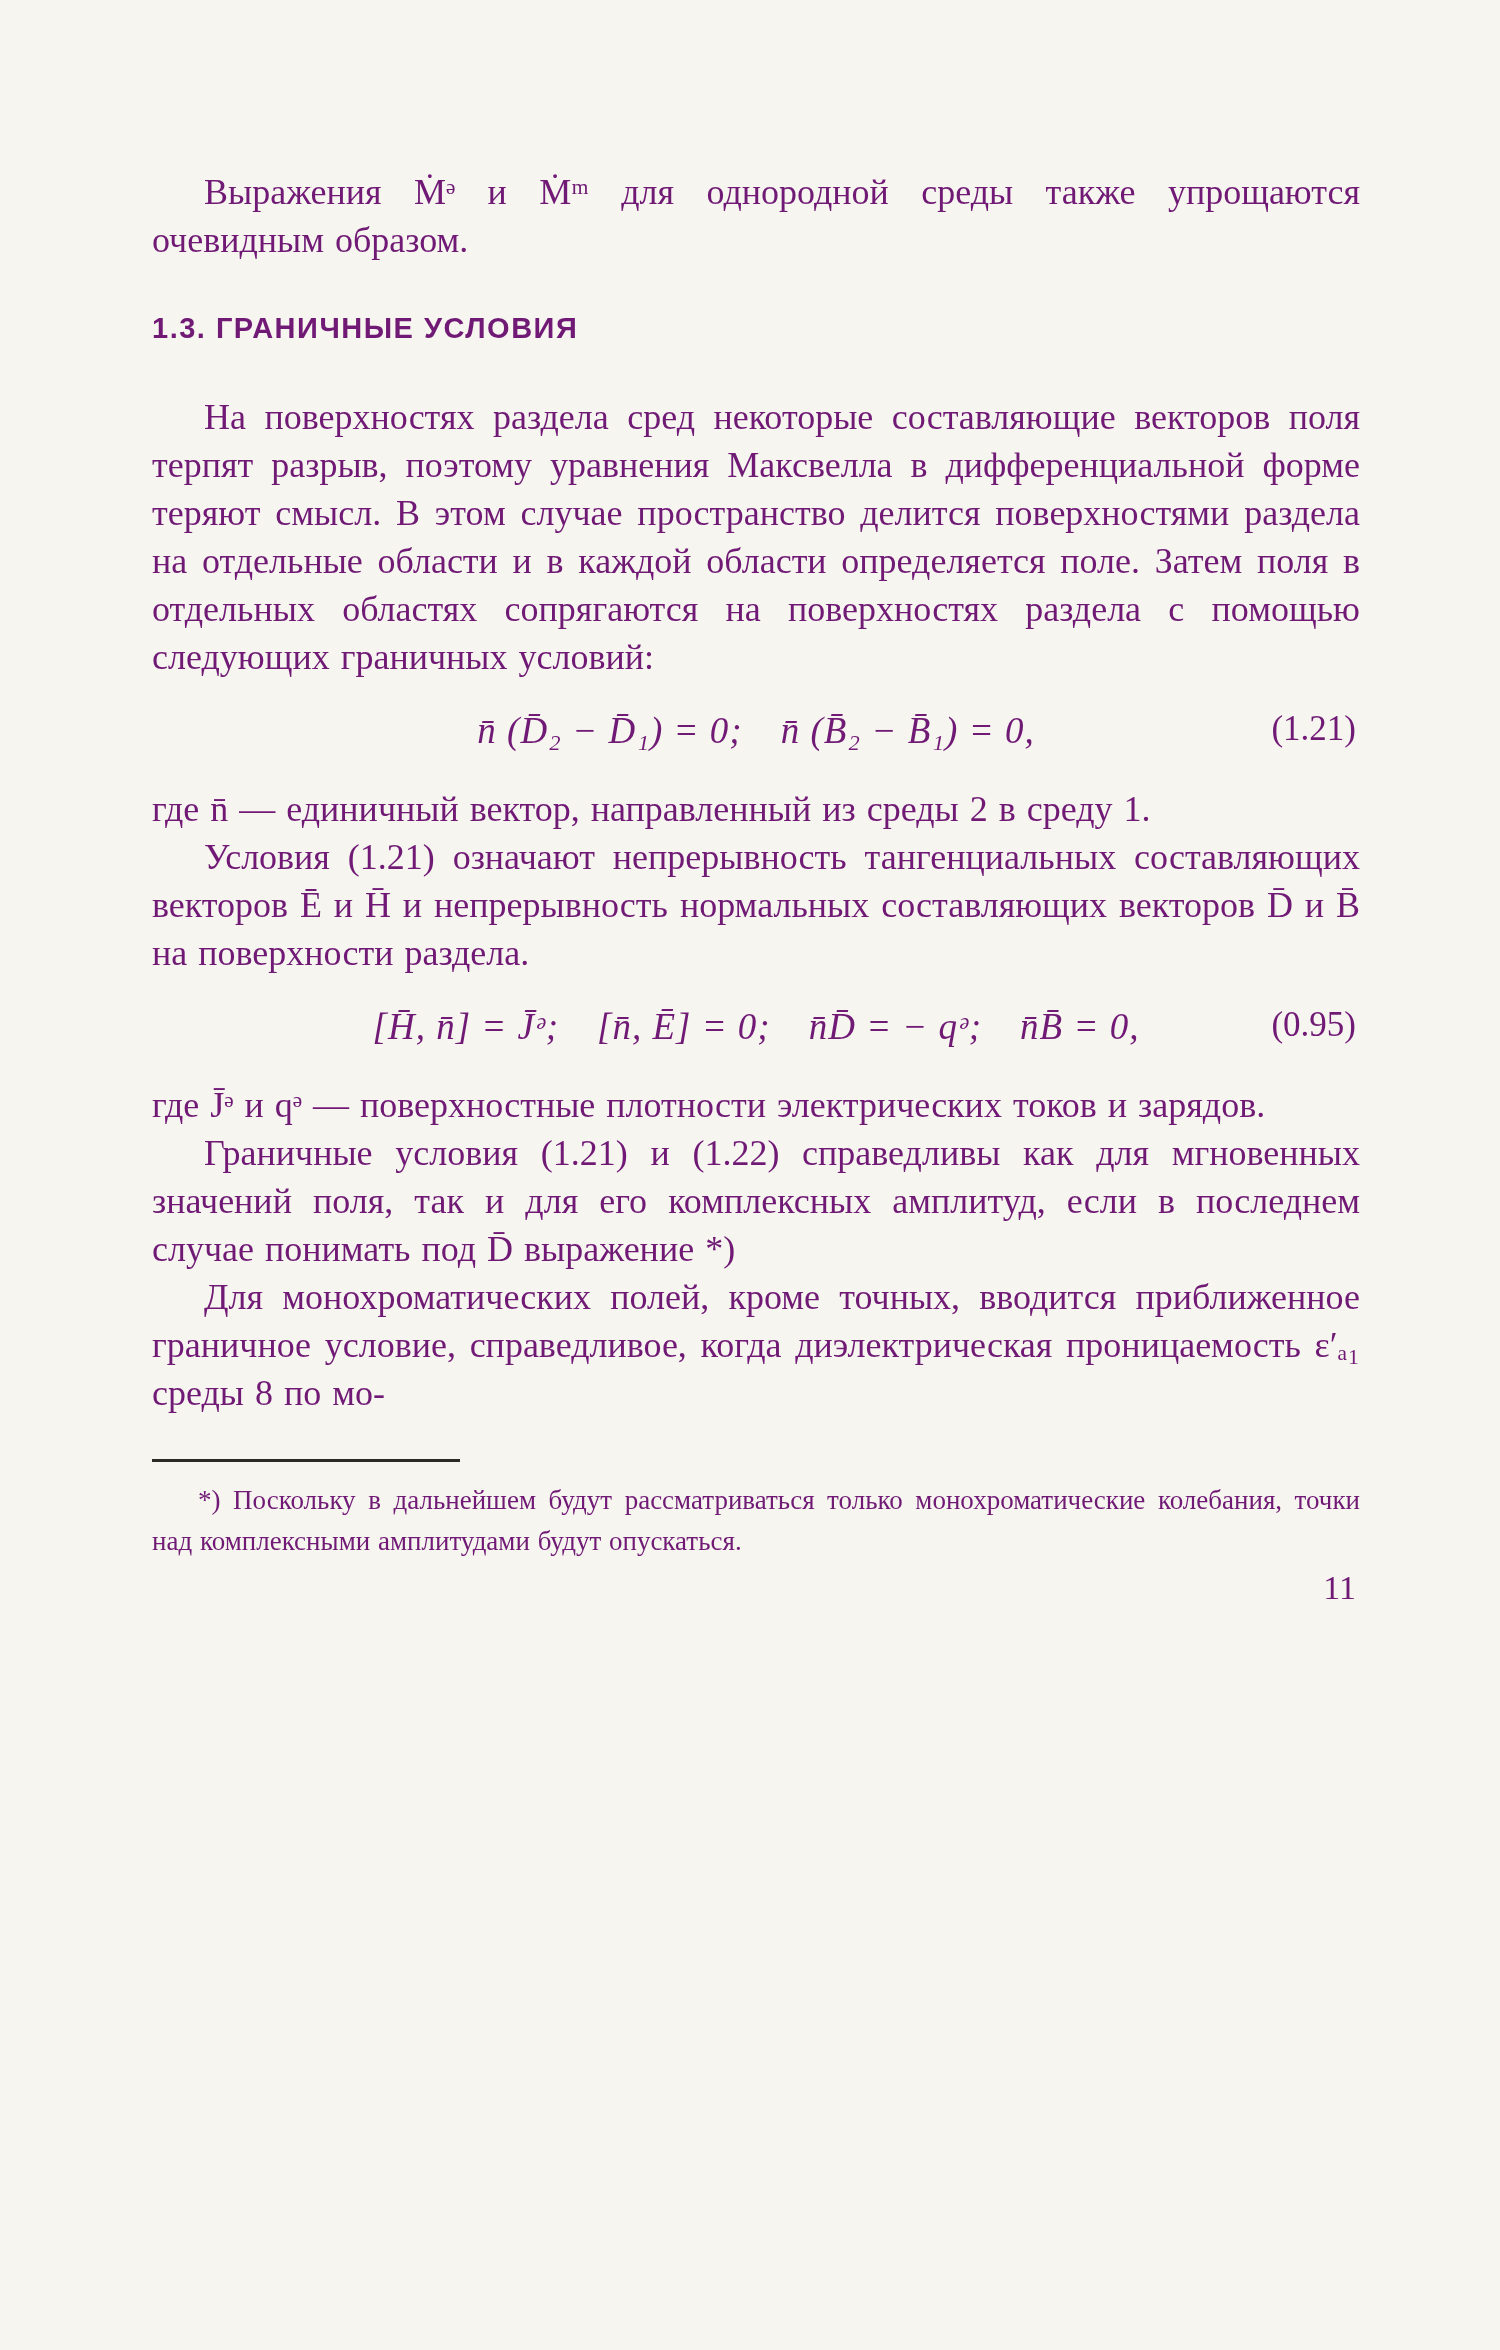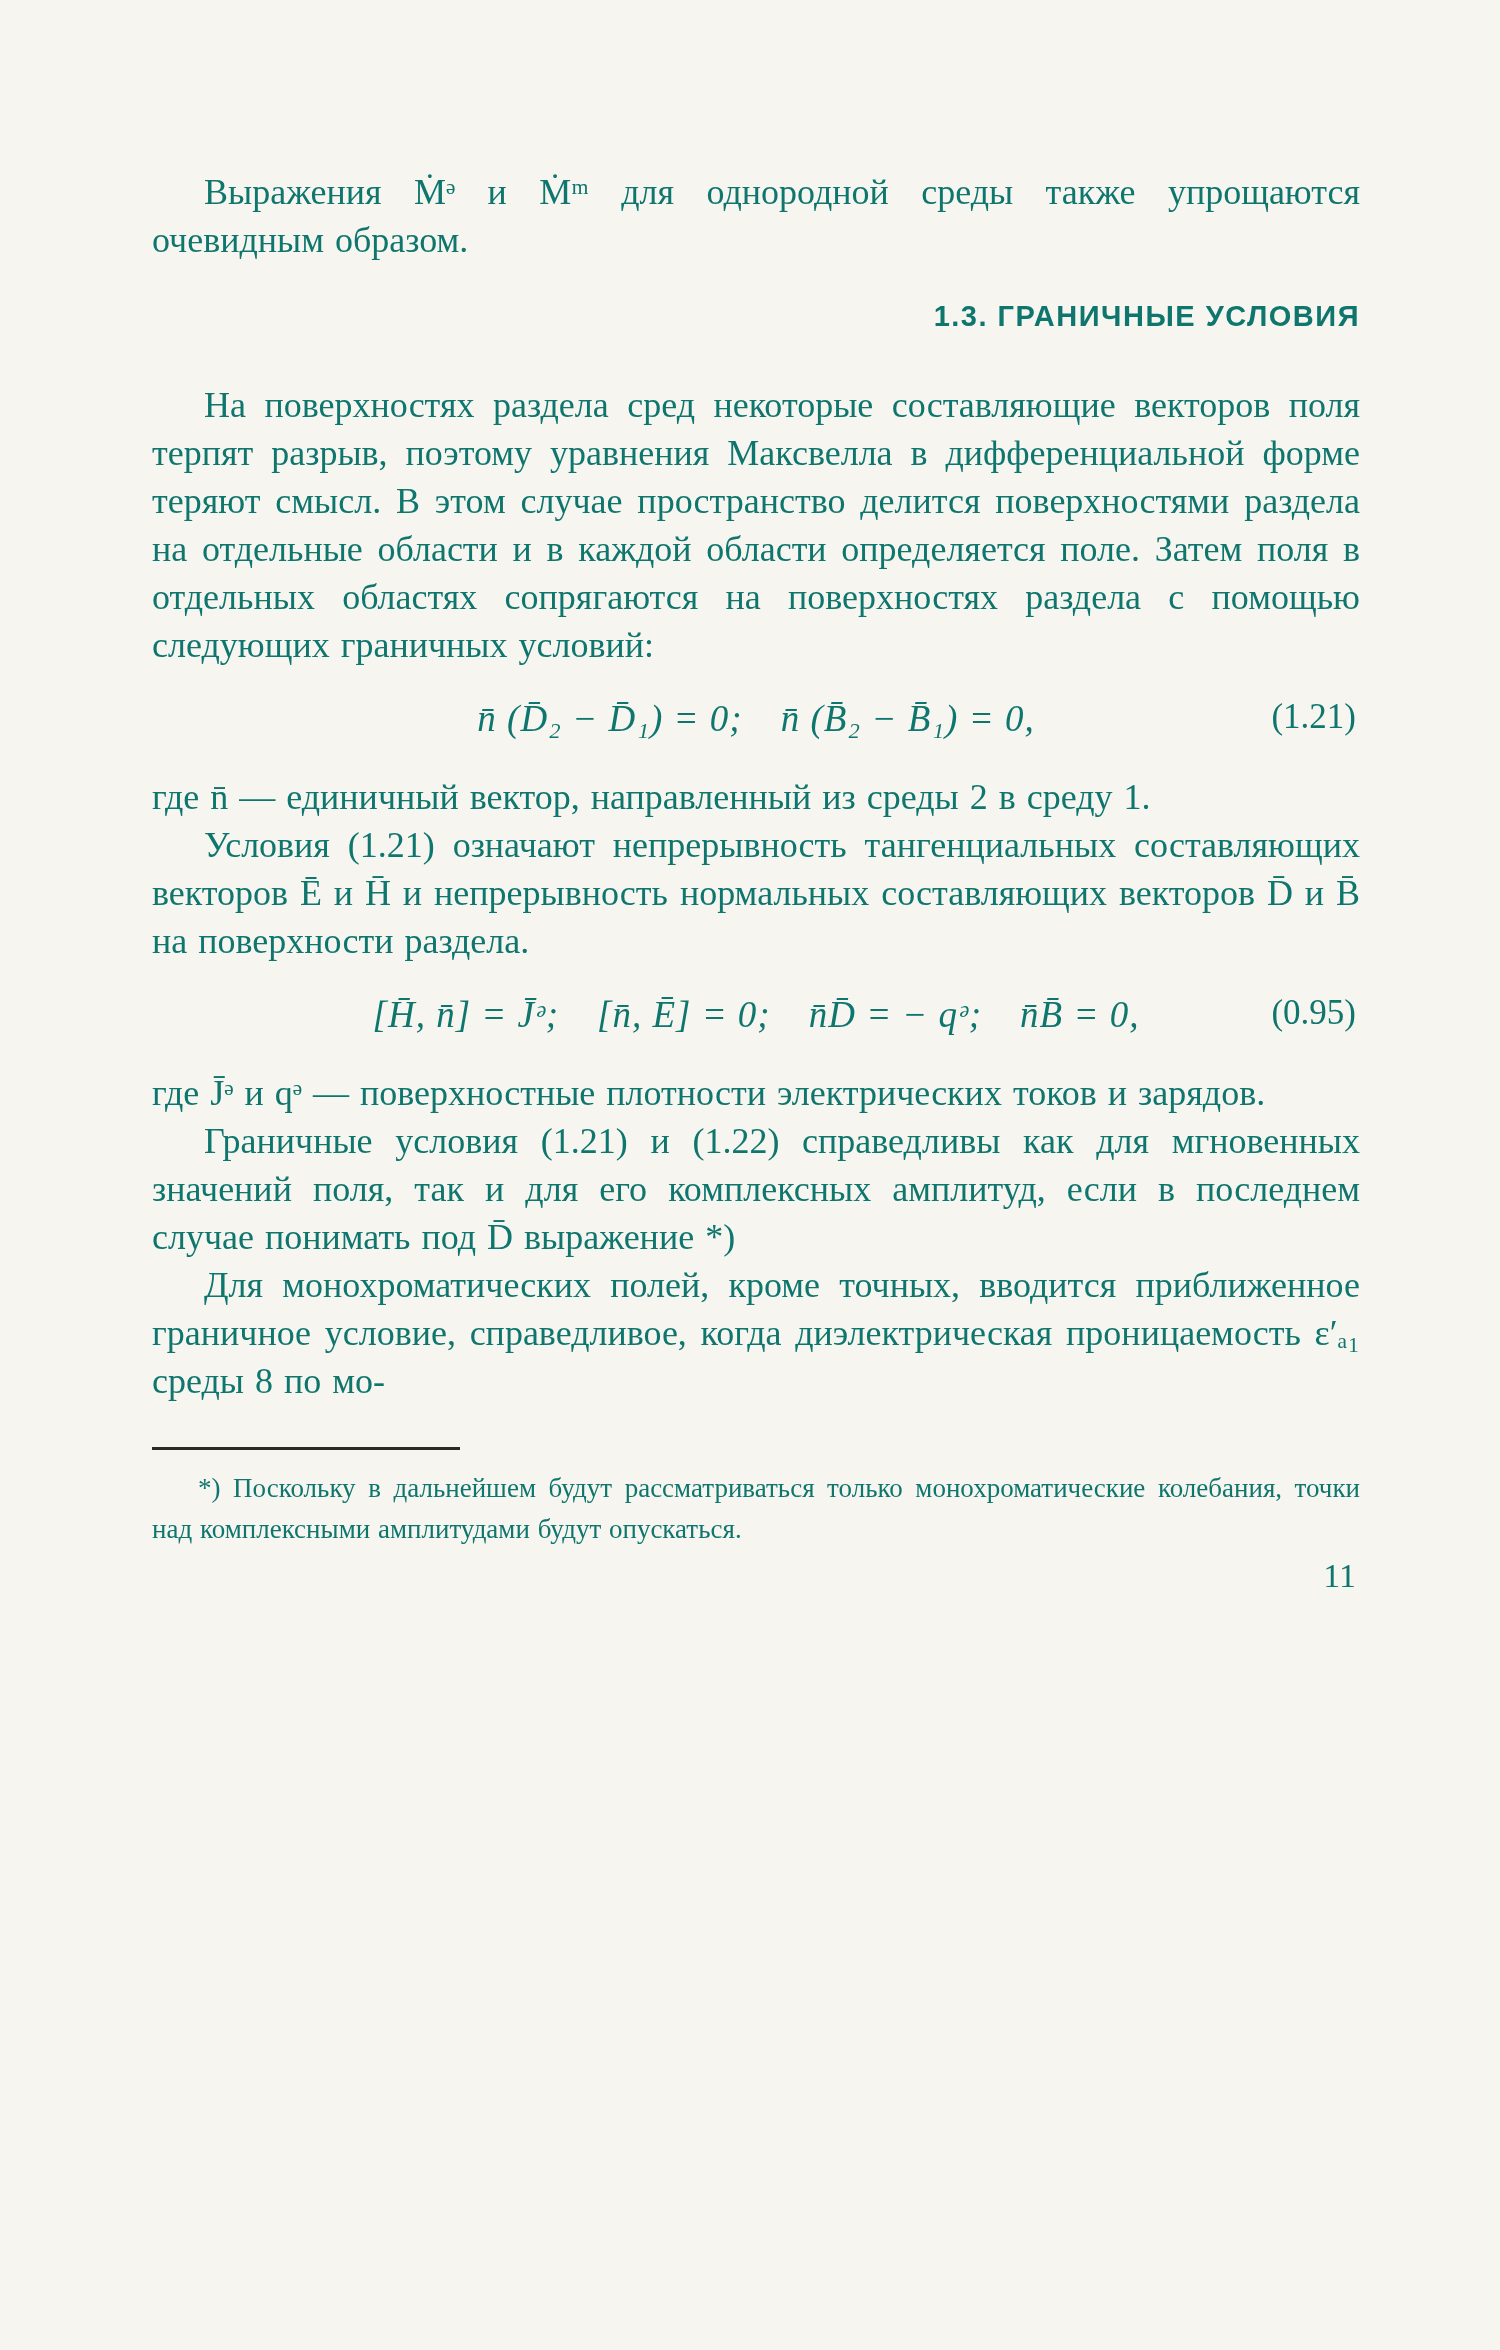--- a/index.html
+++ b/index.html
@@ -12,41 +12,41 @@
   body {
     background: #ecebe6;
     font-family: "Liberation Serif", "DejaVu Serif", "DejaVu Sans", serif;
   }
 
   .page {
     position: relative;
     width: 1500px;
     height: 2350px;
     background: #f6f5f0;
-    color: #0f766e;
+    color: #701a75;
     padding: 168px 140px 0 152px;
     overflow: hidden;
   }
 
   .para {
     font-size: 36px;
     line-height: 48px;
     text-align: justify;
     word-spacing: 2px;
   }
 
   .indent { text-indent: 52px; }
 
   .section-heading {
     font-family: "Liberation Sans", "DejaVu Sans", sans-serif;
     font-weight: bold;
     font-size: 29px;
     letter-spacing: 1.5px;
-    text-align: right;
-    margin: 36px 0 48px 0;
+    text-align: left;
+    margin: 48px 0 48px 0;
   }
 
   .equation {
     position: relative;
     text-align: center;
     margin: 18px 0 22px 0;
   }
 
   .eq-line {
     font-style: italic;

